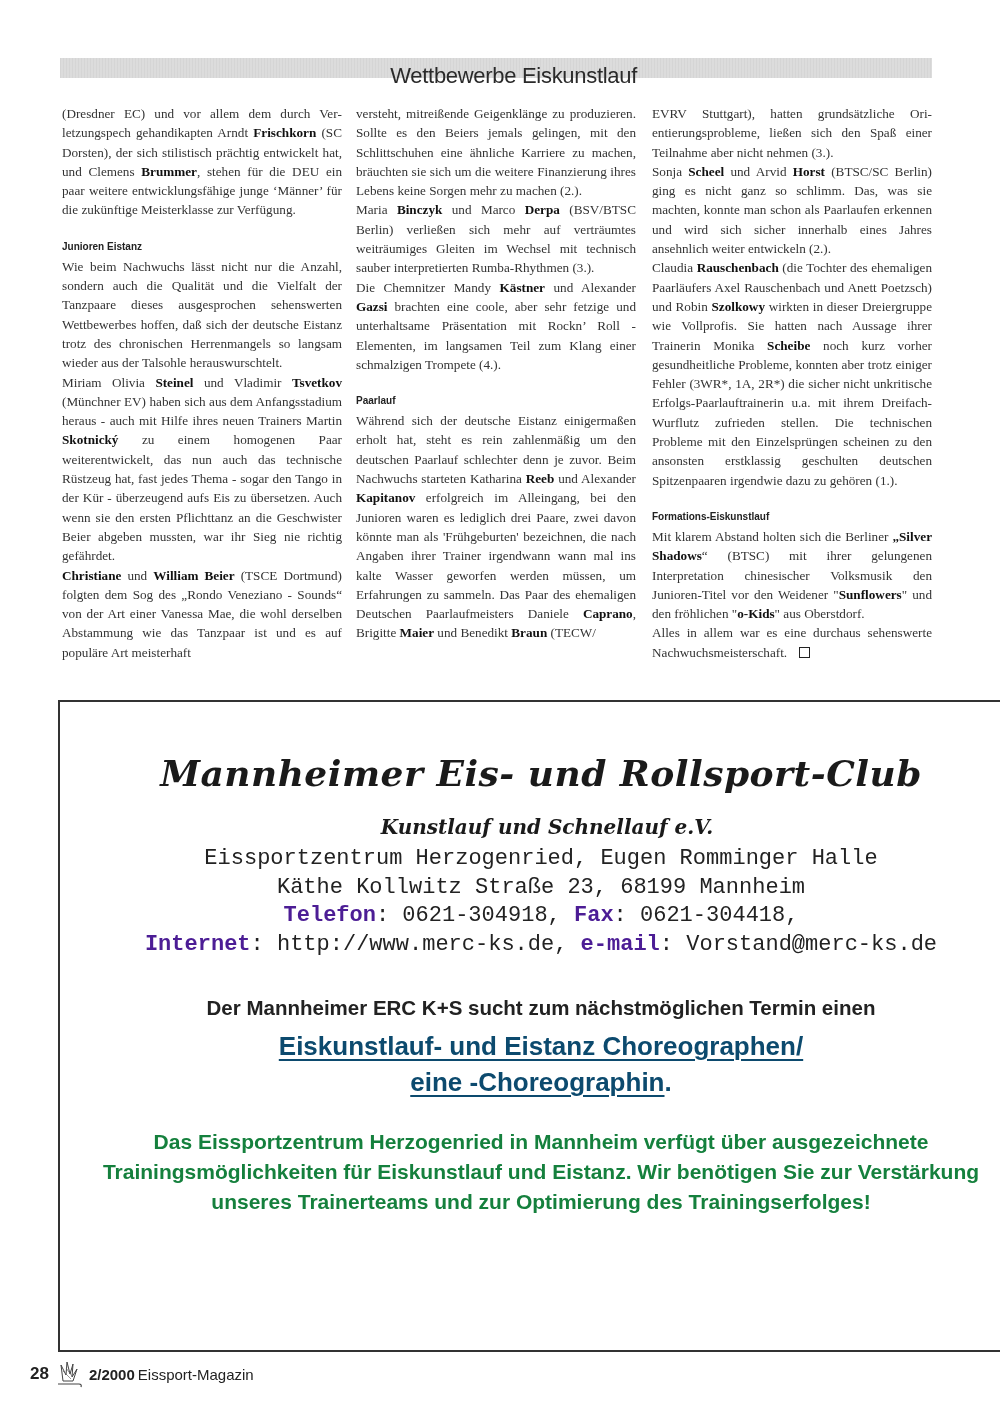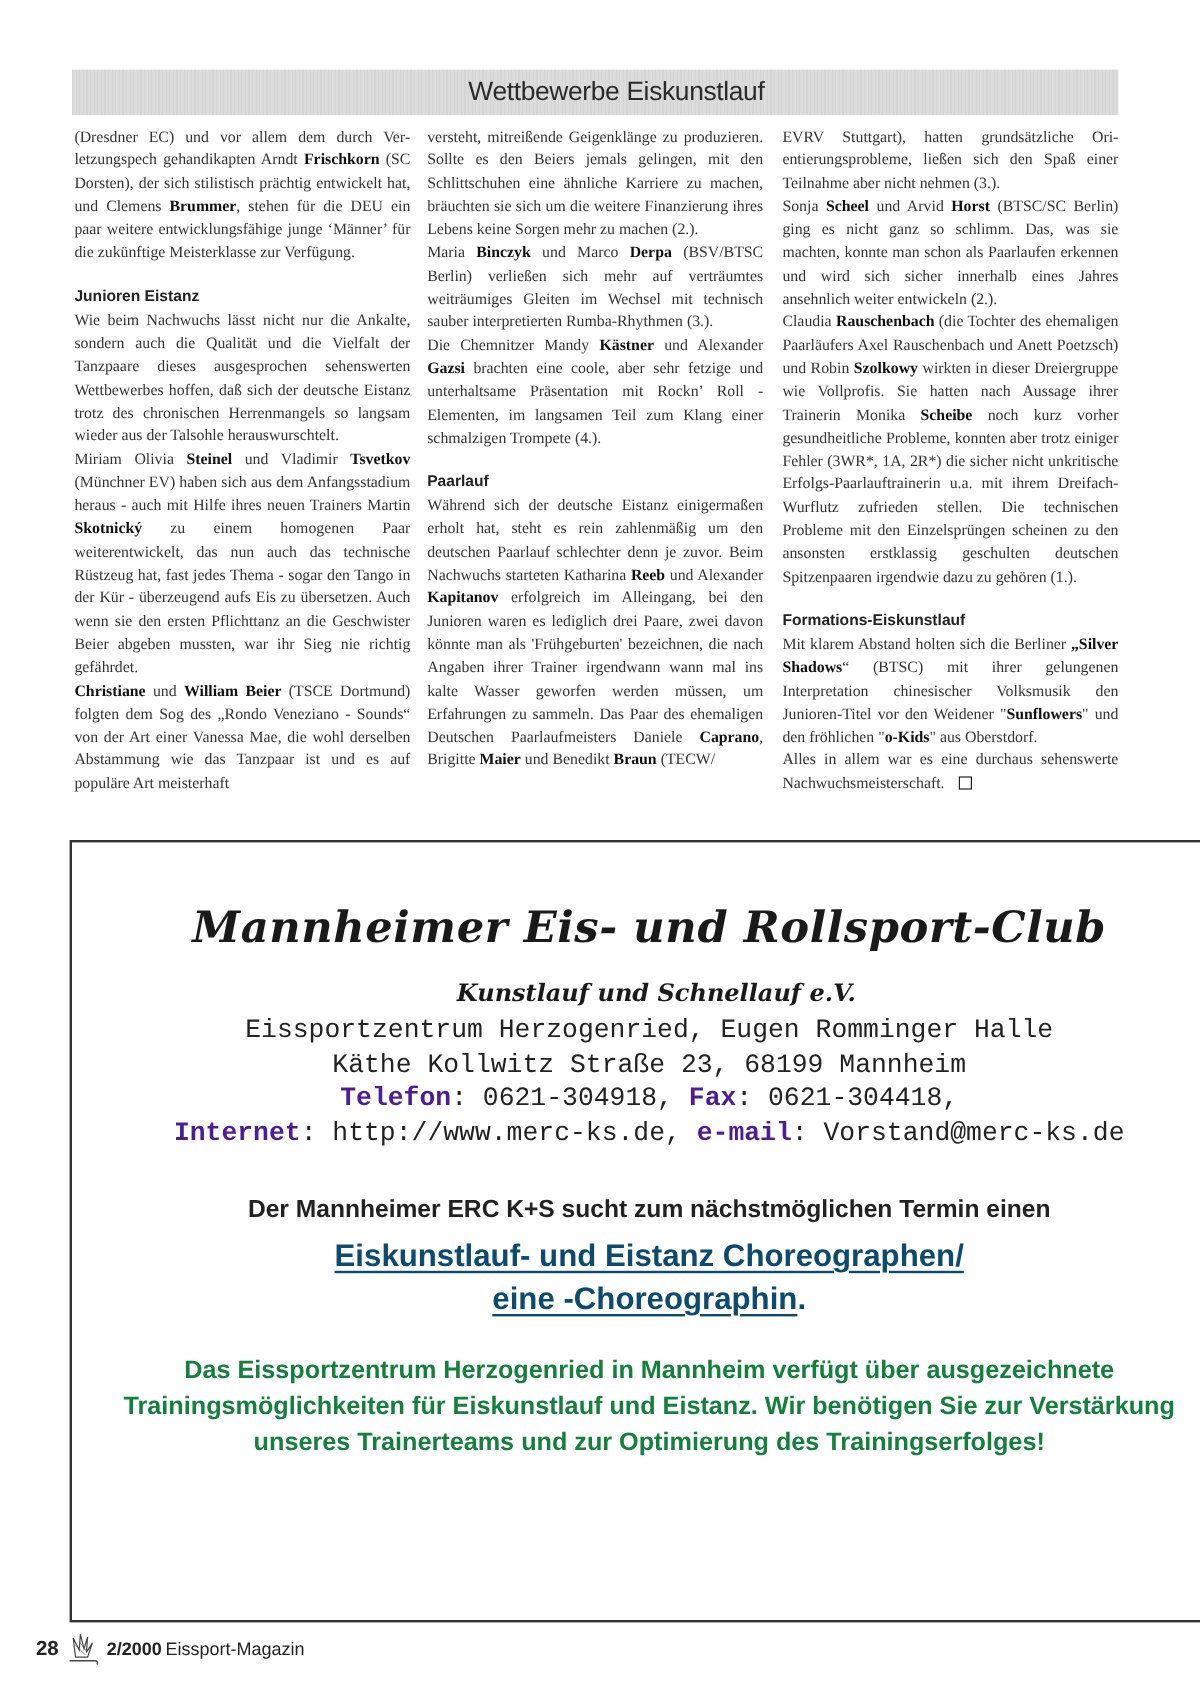--- a/index.html
+++ b/index.html
@@ -1,36 +1,36 @@
 <!DOCTYPE html>
 <html><head>
   <meta charset="utf-8">
   <style>
     html, body { margin: 0; padding: 0; background: #ffffff; }
     body { width: 1000px; height: 1412px; position: relative; overflow: hidden; color: #222; }
     .header-bar {
-      position: absolute; left: 60px; top: 58px; width: 872px; height: 38px;
+      position: absolute; left: 60px; top: 58px; width: 872px; height: 20px;
       background: #dcdcdc;
       background-image: repeating-linear-gradient(90deg, rgba(0,0,0,0.03) 0 1px, transparent 1px 3px);
     }
     .header-title {
       position: absolute; right: 295px; top: 5px;
       font-family: "Liberation Sans", sans-serif; font-size: 22px; color: #2a2a2a;
       letter-spacing: -0.3px;
     }
     .col {
       position: absolute; top: 104px; width: 280px;
       font-family: "Liberation Serif", serif; font-size: 13.2px; line-height: 19.3px;
       text-align: justify; color: #333;
       hyphens: manual;
     }
     .col p { margin: 0; }
     .col b { color: #111; }
     .col h3 {
-      font-family: "Liberation Sans", sans-serif; font-size: 13px; font-weight: bold;
+      font-family: "Liberation Sans", sans-serif; font-size: 10px; font-weight: bold;
       margin: 18px 0 1px 0; color: #222; line-height: 18px;
     }
     #col1 { left: 62px; }
     #col2 { left: 356px; }
     #col3 { left: 652px; }
     .end-box { display: inline-block; width: 9px; height: 9px; border: 1.5px solid #222; margin-left: 12px; vertical-align: -1px; }
 
     .ad-box {
       position: absolute; left: 58px; top: 700px; width: 966px; height: 652px;
       border: 2px solid #333; box-sizing: border-box;
@@ -80,21 +80,21 @@
 </head>
 <body>
 
 <div class="header-bar">
   <span class="header-title">Wettbewerbe Eiskunstlauf</span>
 </div>
 
 <div class="col" id="col1">
   <p><span>(Dresdner EC) und vor allem dem durch Ver­letzungspech gehandikapten Arndt </span><b>Frischkorn</b><span> (SC Dorsten), der sich stilistisch prächtig ent­wickelt hat, und Clemens </span><b>Brummer</b><span>, stehen für die DEU ein paar weitere entwicklungsfä­hige junge ‘Männer’ für die zukünftige Mei­sterklasse zur Verfügung.</span></p>
   <h3>Junioren Eistanz</h3>
-  <p>Wie beim Nachwuchs lässt nicht nur die An­kalte, sondern auch die Qualität und die Vielfalt der Tanzpaare dieses ausgesprochen sehens­werten Wettbewerbes hoffen, daß sich der deutsche Eistanz trotz des chronischen Her­renmangels so langsam wieder aus der Talsoh­le herauswurschtelt.</p>
+  <p>Wie beim Nachwuchs lässt nicht nur die An­zahl, sondern auch die Qualität und die Vielfalt der Tanzpaare dieses ausgesprochen sehens­werten Wettbewerbes hoffen, daß sich der deutsche Eistanz trotz des chronischen Her­renmangels so langsam wieder aus der Talsoh­le herauswurschtelt.</p>
   <p><span>Miriam Olivia </span><b>Steinel</b><span> und Vladimir </span><b>Tsvetkov</b><span> (Münchner EV) haben sich aus dem Anfangs­stadium heraus - auch mit Hilfe ihres neuen Trainers Martin </span><b>Skotnický</b><span> zu einem homoge­nen Paar weiterentwickelt, das nun auch das technische Rüstzeug hat, fast jedes Thema - sogar den Tango in der Kür - überzeugend aufs Eis zu übersetzen. Auch wenn sie den ersten Pflichttanz an die Geschwister Beier abgeben mussten, war ihr Sieg nie richtig gefährdet.</span></p>
   <p><b>Christiane</b><span> und </span><b>William Beier</b><span> (TSCE Dort­mund) folgten dem Sog des „Rondo Venezia­no - Sounds“ von der Art einer Vanessa Mae, die wohl derselben Abstammung wie das Tanz­paar ist und es auf populäre Art meisterhaft</span></p>
 </div>
 
 <div class="col" id="col2">
   <p>versteht, mitreißende Geigenklänge zu produ­zieren. Sollte es den Beiers jemals gelingen, mit den Schlittschuhen eine ähnliche Karriere zu machen, bräuchten sie sich um die weitere Finanzierung ihres Lebens keine Sorgen mehr zu machen (2.).</p>
   <p><span>Maria </span><b>Binczyk</b><span> und Marco </span><b>Derpa</b><span> (BSV/BTSC Berlin) verließen sich mehr auf verträumtes weiträumiges Gleiten im Wechsel mit tech­nisch sauber interpretierten Rumba-Rhythmen (3.).</span></p>
   <p><span>Die Chemnitzer Mandy </span><b>Kästner</b><span> und Alexan­der </span><b>Gazsi</b><span> brachten eine coole, aber sehr fetzi­ge und unterhaltsame Präsentation mit Rockn’ Roll - Elementen, im langsamen Teil zum Klang einer schmalzigen Trompete (4.).</span></p>
   <h3>Paarlauf</h3>
   <p><span>Während sich der deutsche Eistanz einigerma­ßen erholt hat, steht es rein zahlenmäßig um den deutschen Paarlauf schlechter denn je zu­vor. Beim Nachwuchs starteten Katharina </span><b>Reeb</b><span> und Alexander </span><b>Kapitanov</b><span> erfolgreich im Al­leingang, bei den Junioren waren es lediglich drei Paare, zwei davon könnte man als 'Früh­geburten' bezeichnen, die nach Angaben ihrer Trainer irgendwann wann mal ins kalte Was­ser geworfen werden müssen, um Erfahrungen zu sammeln. Das Paar des ehemaligen Deut­schen Paarlaufmeisters Daniele </span><b>Caprano</b><span>, Brigitte </span><b>Maier</b><span> und Benedikt </span><b>Braun</b><span> (TECW/</span></p>

